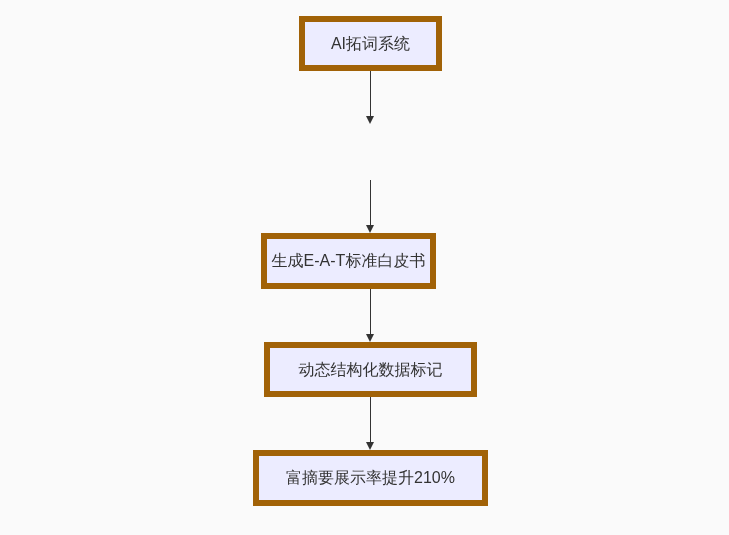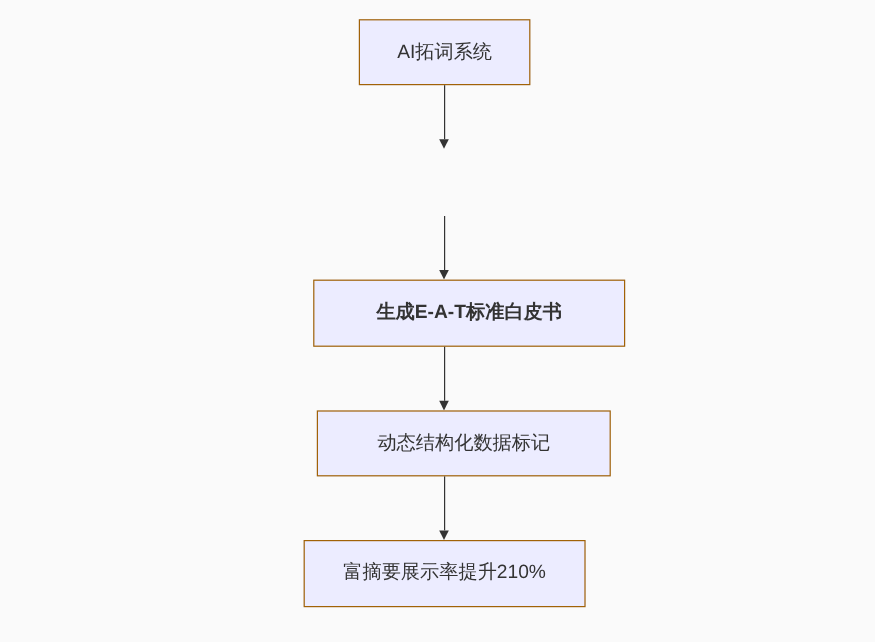--- a/index.html
+++ b/index.html
@@ -12,34 +12,34 @@
     position: relative;
     width: 729px;
     height: 535px;
     background: #fafafa;
     overflow: hidden;
   }
   .flow-node {
     position: absolute;
     box-sizing: border-box;
     background: #ECECFF;
-    border: 1px solid #a16207;
+    border: 6px solid #a16207;
     display: flex;
     align-items: center;
     justify-content: center;
     color: #333333;
     font-size: 16px;
     line-height: 1.2;
     text-align: center;
     white-space: nowrap;
   }
   .node-1 { left: 299px; top: 16px;  width: 143px; height: 55px; }
   .node-2 { left: 277px; top: 124px; width: 187px; height: 56px; }
-  .node-3 { left: 261px; top: 233px; width: 260px; height: 56px; font-weight: bold; }
-  .node-4 { left: 264px; top: 342px; width: 245px; height: 55px; }
+  .node-3 { left: 261px; top: 233px; width: 175px; height: 56px; }
+  .node-4 { left: 264px; top: 342px; width: 213px; height: 55px; }
   .node-5 { left: 253px; top: 450px; width: 235px; height: 56px; }
 
   .edge {
     position: absolute;
     left: 0;
     top: 0;
     width: 729px;
     height: 535px;
     pointer-events: none;
   }

